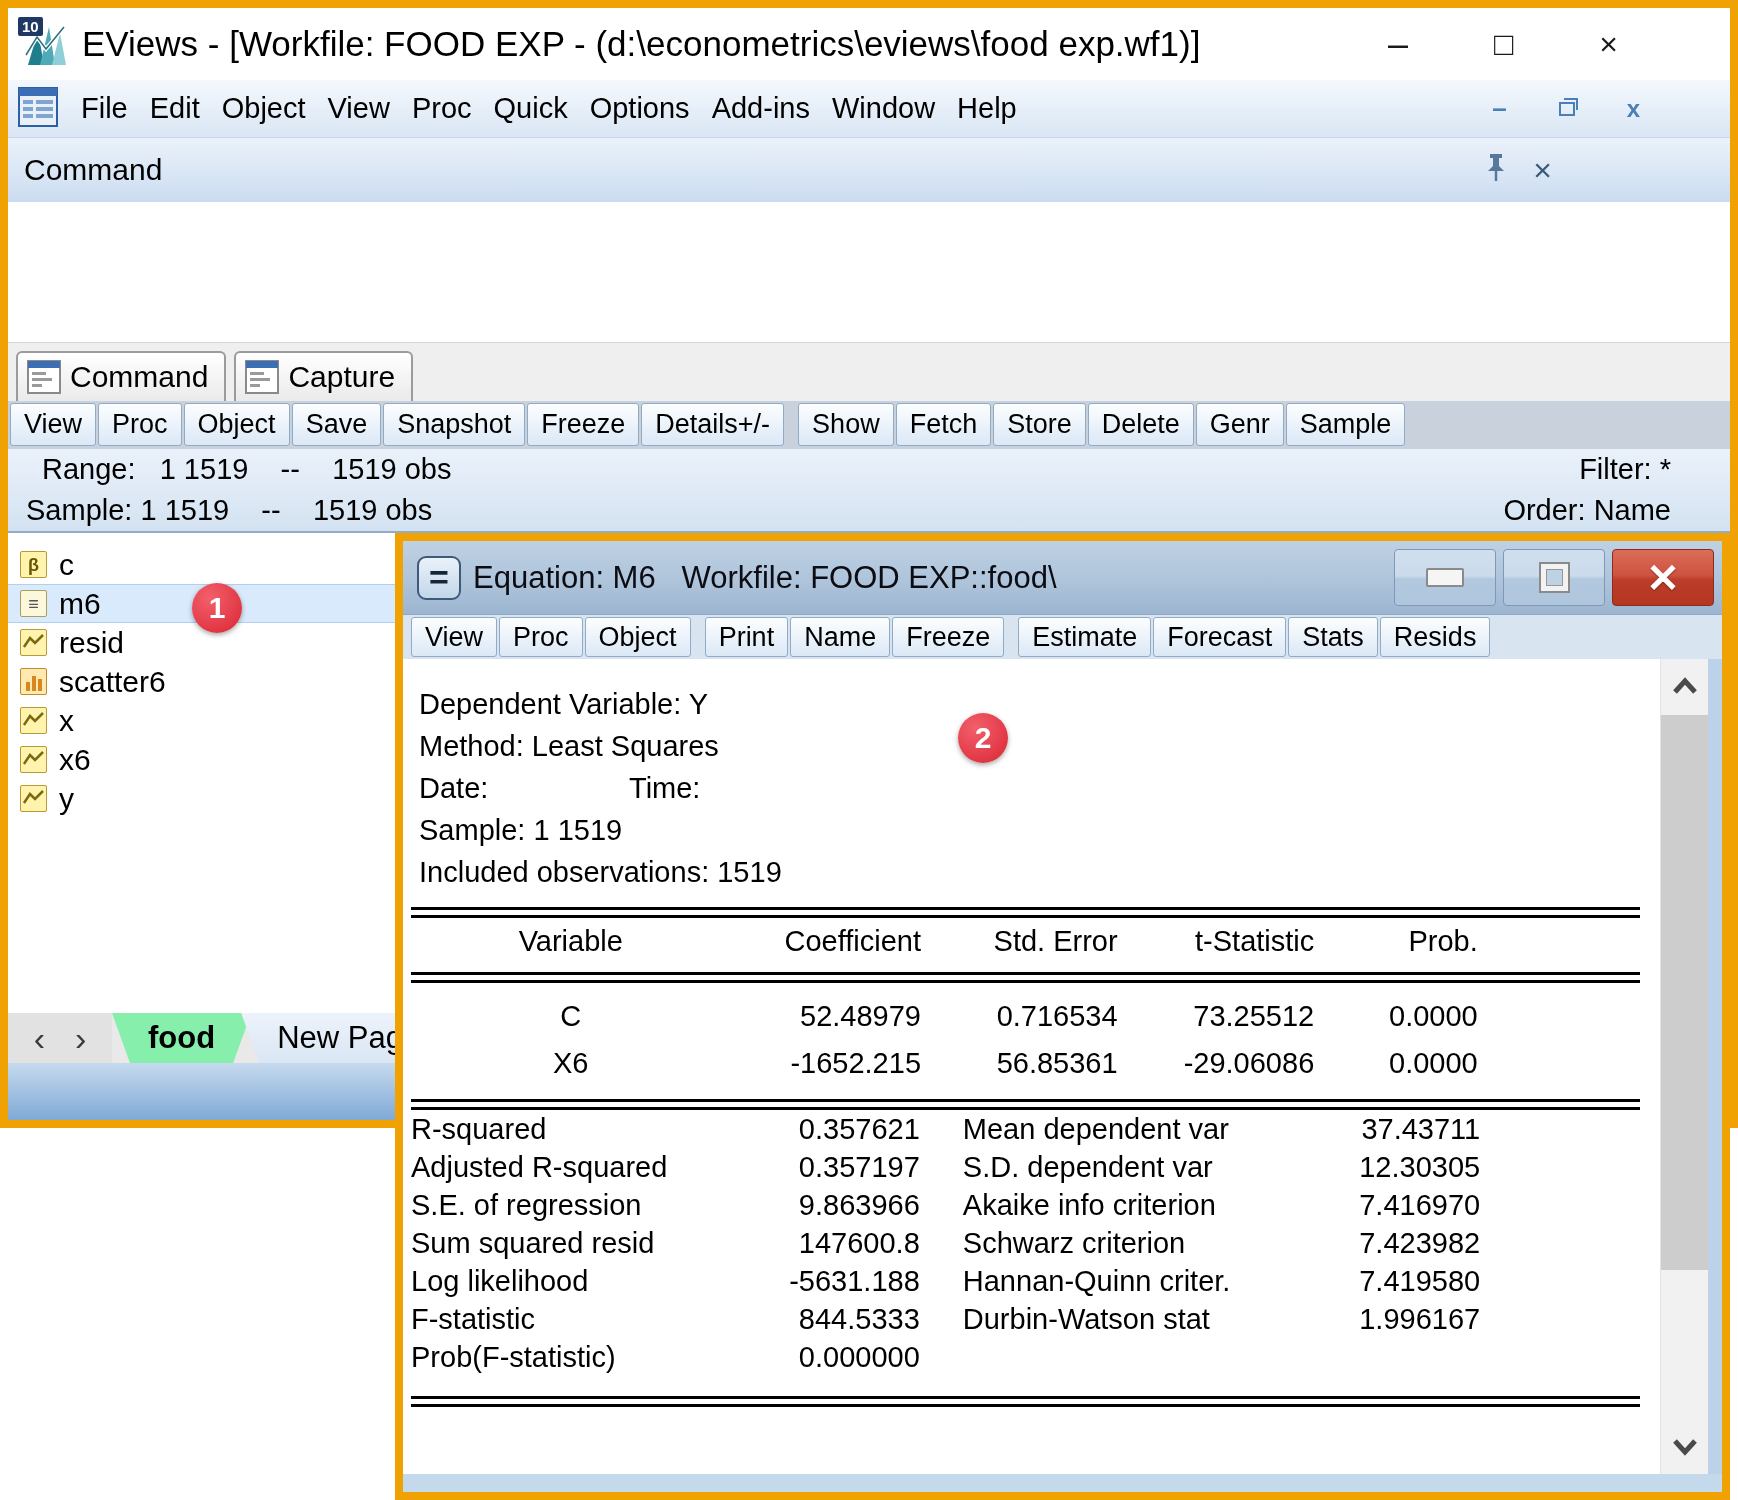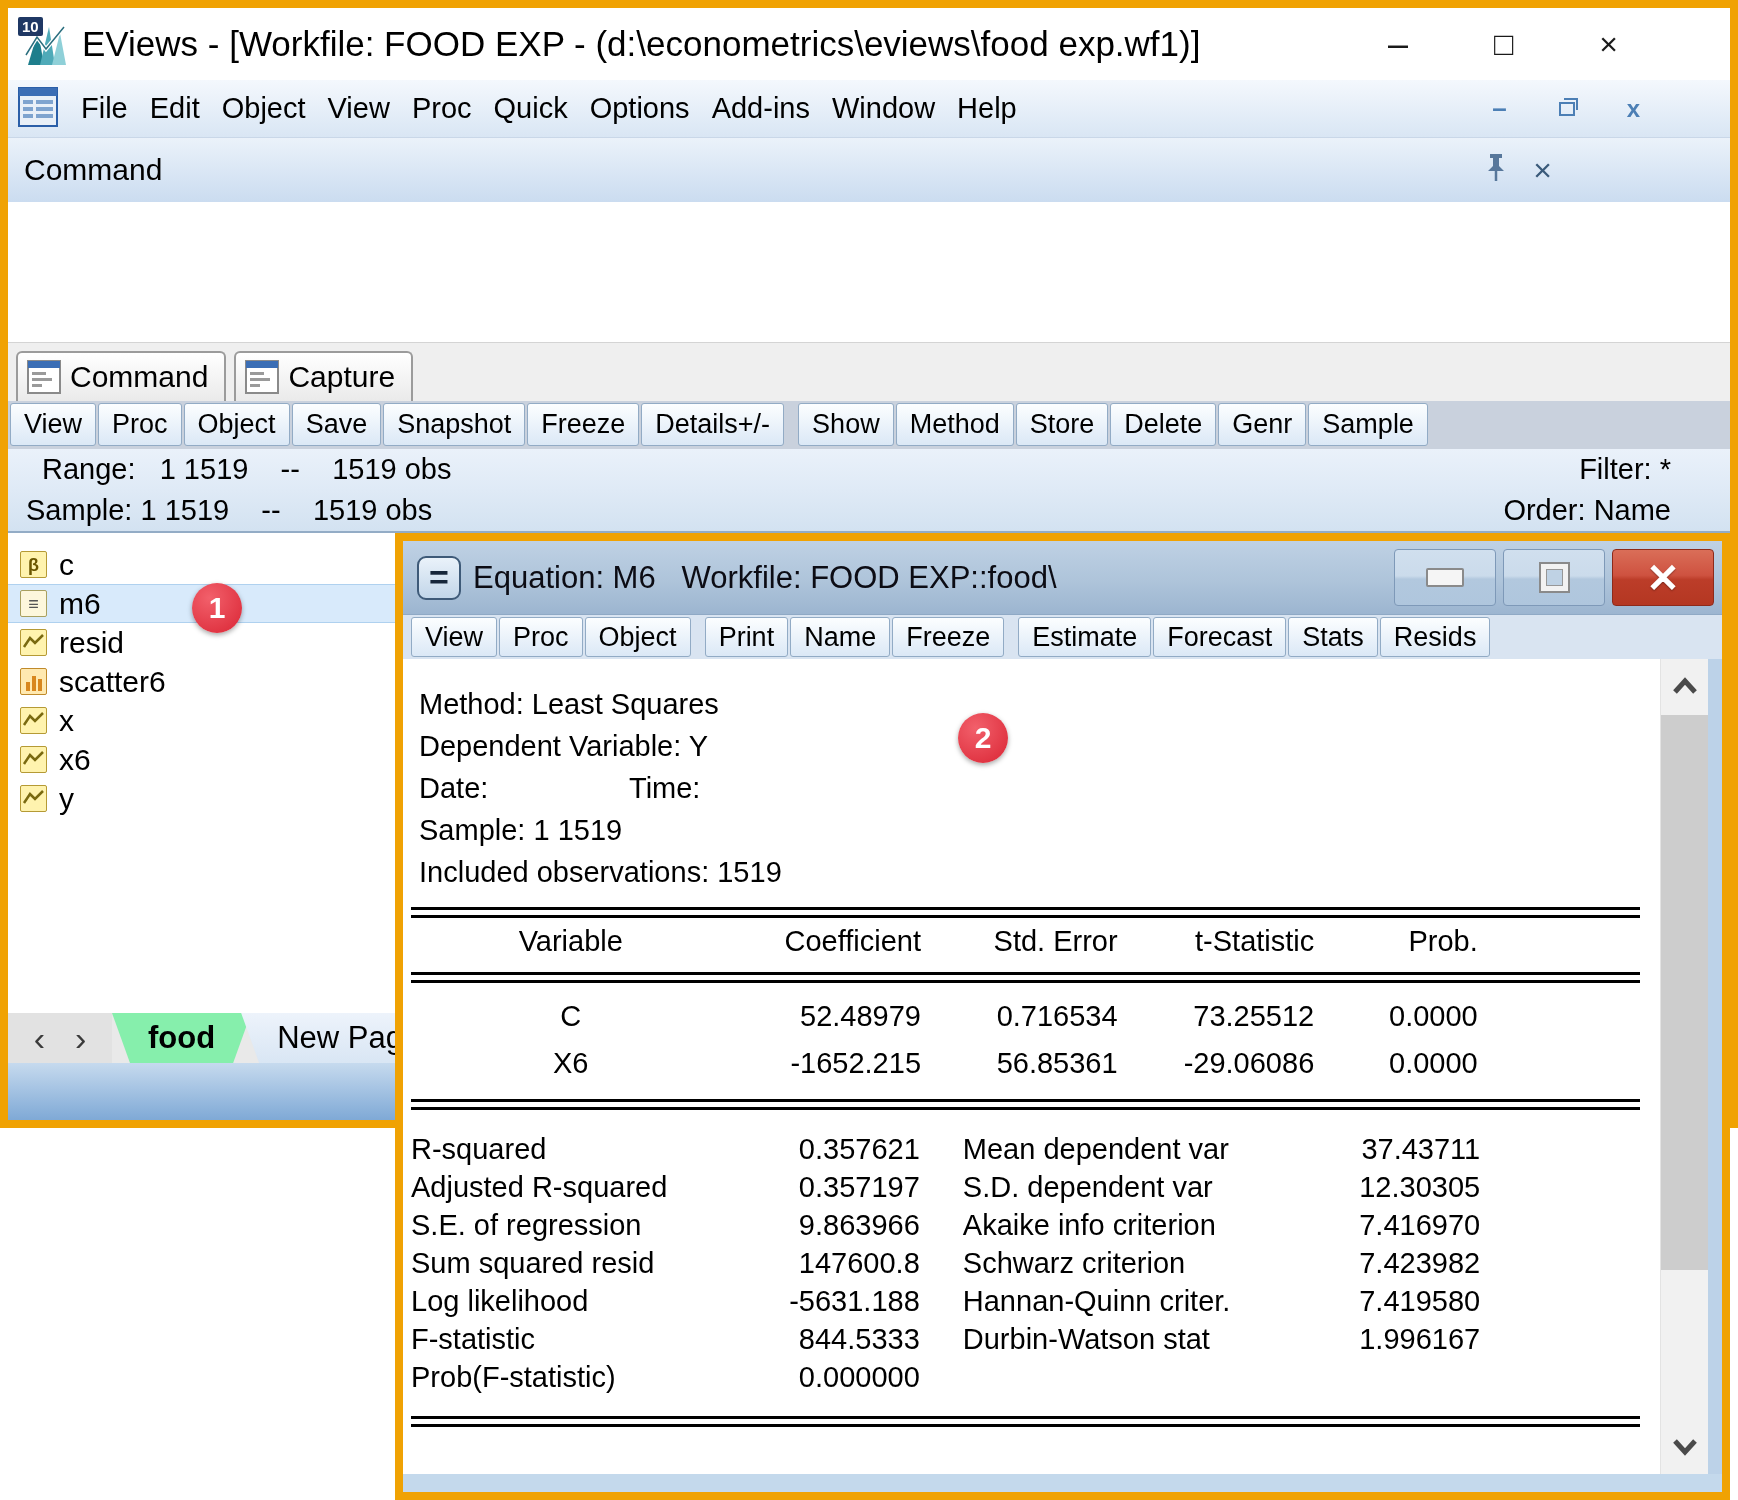--- a/index.html
+++ b/index.html
@@ -100,21 +100,21 @@
   .dbl { height:11px; border-top:3px solid #000; border-bottom:3px solid #000; width:1229px; margin-left:8px; }
   .r1 { margin-top:14px; } .r2 { margin-top:8px; } .r3 { margin-top:12px; } .r4 { margin-top:20px; }
 
   .coef-grid { display:grid; grid-template-columns:26% 15.5% 16% 16% 13.3% 13.2%; width:1229px; margin-left:8px; }
   .coef-grid > div { line-height:47px; }
   .coef-grid .hd { line-height:46px; }
   .cc { text-align:center; } .cr { text-align:right; }
   .coef-head { margin-top:0; }
   .coef-vals { margin-top:10px; }
 
-  .stats-grid { display:grid; grid-template-columns:24% 17.4% 3.5% 26% 16.1% 13%; width:1229px; margin-left:8px; margin-top:20px; }
+  .stats-grid { display:grid; grid-template-columns:24% 17.4% 3.5% 26% 16.1% 13%; width:1229px; margin-left:8px; }
   .stats-grid > div { line-height:38px; white-space:nowrap; }
   .sl { text-align:left; } .sr { text-align:right; }
 
   .scrollbar { position:absolute; right:0; top:0; bottom:0; width:48px; background:#F1F1F1; border-left:1px solid #E3E3E3; }
   .sb-up, .sb-down { position:absolute; left:0; right:0; height:56px; display:flex; align-items:center; justify-content:center; }
   .sb-up { top:0; } .sb-down { bottom:0; }
   .sb-thumb { position:absolute; left:0; right:0; top:56px; height:555px; background:#CDCDCD; }
 
   .badge { position:absolute; width:50px; height:50px; border-radius:50%; z-index:60;
     background:radial-gradient(circle at 35% 30%, #F2606B, #E03442 75%); color:#fff; font-size:30px; font-weight:bold;
@@ -224,21 +224,21 @@
   <div class="wf-toolbar">
     <div class="tb-btn">View</div>
     <div class="tb-btn">Proc</div>
     <div class="tb-btn">Object</div>
     <div class="tb-btn">Save</div>
     <div class="tb-btn">Snapshot</div>
     <div class="tb-btn">Freeze</div>
     <div class="tb-btn">Details+/-</div>
     <div class="tb-gap"></div>
     <div class="tb-btn">Show</div>
-    <div class="tb-btn">Method</div>
+    <div class="tb-btn">Fetch</div>
     <div class="tb-btn">Store</div>
     <div class="tb-btn">Delete</div>
     <div class="tb-btn">Genr</div>
     <div class="tb-btn">Sample</div>
   </div>
 
   <div class="wf-range-row">
     <span class="row-left">Range:   1 1519    --    1519 obs</span>
     <span class="row-spacer"></span>
     <span class="row-right">Filter: *</span>
@@ -345,22 +345,22 @@
     <div class="tb-gap"></div>
     <div class="tb-btn">Estimate</div>
     <div class="tb-btn">Forecast</div>
     <div class="tb-btn">Stats</div>
     <div class="tb-btn">Resids</div>
   </div>
 
   <div class="eq-body">
     <div class="eq-content">
       <div class="eq-head">
+        <div>Dependent Variable: Y</div>
         <div>Method: Least Squares</div>
-        <div>Dependent Variable: Y</div>
         <div class="date-line">
           <span class="date-label">Date:</span>
           <span>Time:</span>
         </div>
         <div>Sample: 1 1519</div>
         <div>Included observations: 1519</div>
       </div>
 
       <div class="dbl r1"></div>
 

